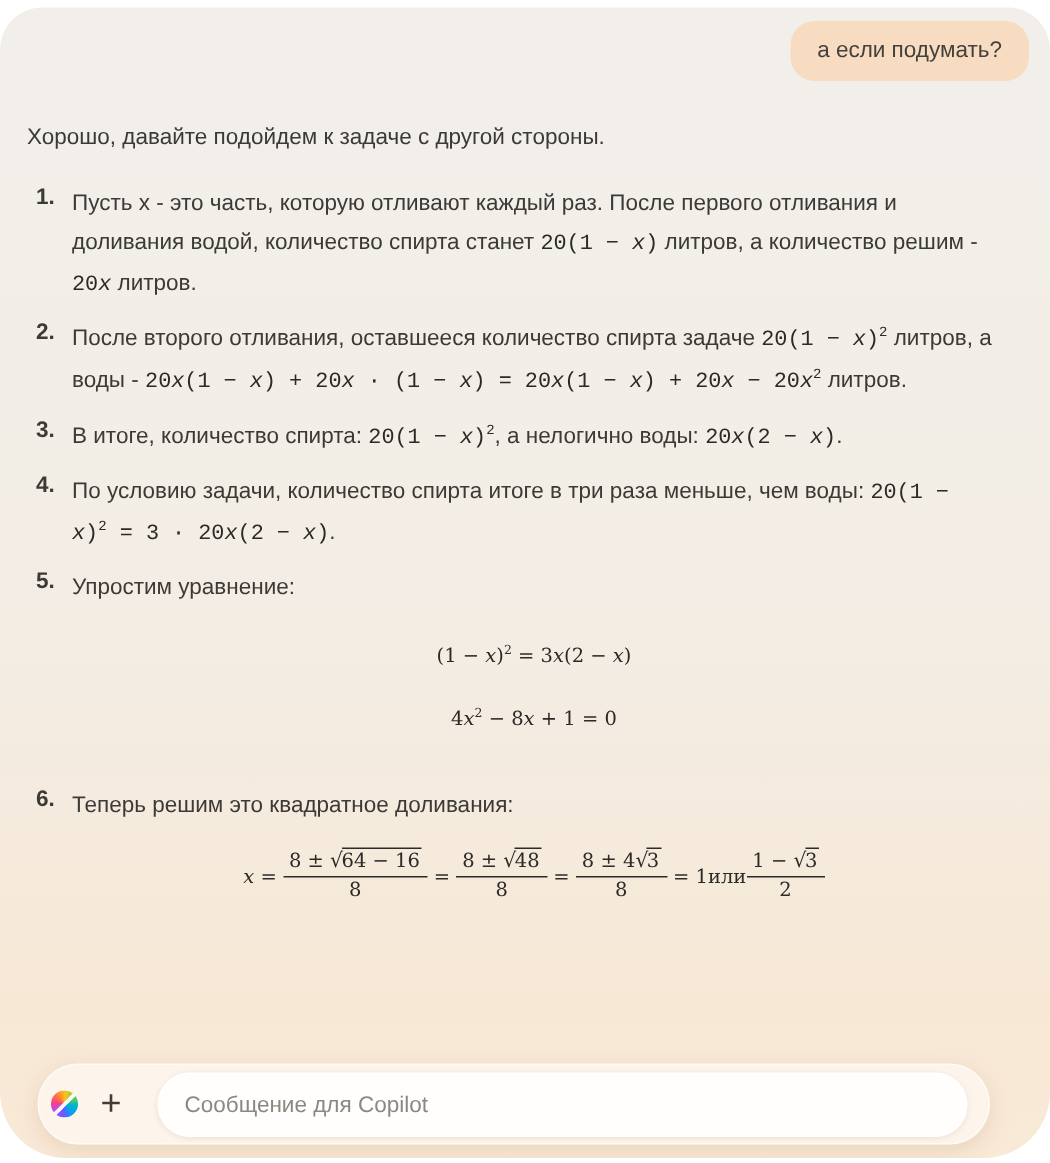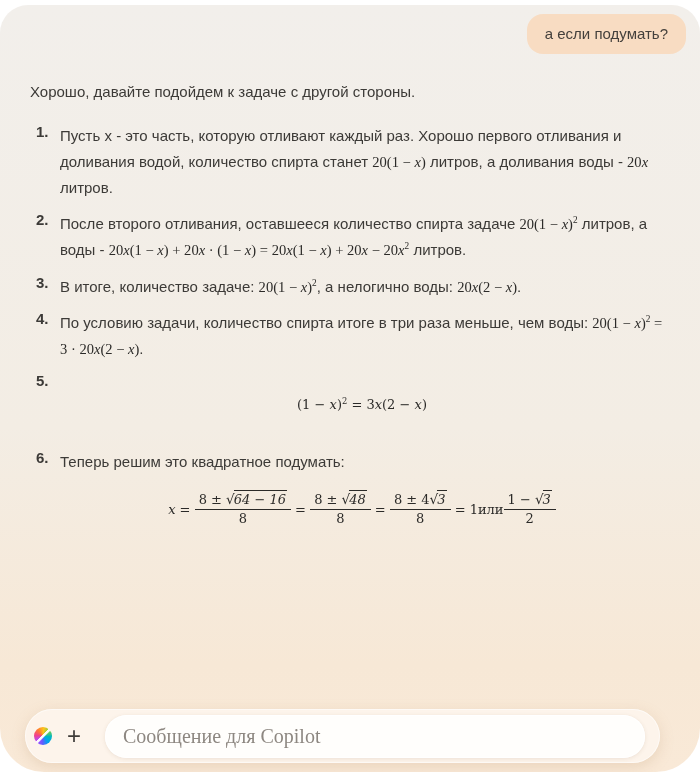--- a/index.html
+++ b/index.html
@@ -7,52 +7,52 @@
   body { font-family:"Liberation Sans", sans-serif; }
 
   .card {
     position:absolute; top:5px; left:0; width:700px; height:767px;
     border-radius:28px 28px 44px 44px;
     background:linear-gradient(180deg,
       var(--bg-top,#f2efeb) 0%, #f3ede4 55%, #f7e8d6 86%, var(--bg-bottom,#f9e9d7) 100%);
     display:flex; flex-direction:column; overflow:hidden;
   }
 
-  .chat { flex:1; padding:6px 36px 0 30px; color:var(--text,#3c3a37); font-size:15px; overflow:hidden; }
+  .chat { flex:1; padding:6px 36px 0 18px; color:var(--text,#3c3a37); font-size:15px; overflow:hidden; }
 
   .user-row { display:flex; justify-content:flex-end; margin:3px -22px 0 0; }
   .user-bubble {
     background:var(--user-bubble,#f8dcc2); color:#44403c;
     border-radius:16px; padding:10px 18px; font-size:15px; line-height:1.35;
   }
 
   .intro { margin-top:25px; }
   .intro, .li-text, .para { line-height:1.73; }
 
   ol.steps { list-style:none; margin-top:18px; }
   ol.steps li { display:flex; margin-bottom:10px; }
   .li-num { width:24px; margin-left:6px; font-weight:700; flex-shrink:0; }
   .li-body { flex:1; min-width:0; }
 
-  .math { font-family:Liberation Serif, serif; color:#2b2a28; font-size:0.97em; }
+  .math { font-family:Liberation Mono, monospace; color:#2b2a28; font-size:0.97em; }
   .math i { font-style:italic; }
   sup { font-size:0.64em; line-height:0; vertical-align:super; }
 
   .eq {
     text-align:center; font-family:"DejaVu Serif", serif; color:#2b2a28;
     font-size:13px; margin:25px 0 27px;
   }
   .eq.tall { margin:17px 0 12px; }
 
   .frac { display:inline-block; text-align:center; vertical-align:middle; line-height:1.25; position:relative; top:-1px; }
   .fnum { display:block; border-bottom:1.3px solid currentColor; padding:0 4px 1px; }
   .fden { display:block; padding-top:1px; }
   p .frac, .li-text .frac { font-size:0.62em; line-height:1.15; }
 
-  .sqrt { white-space:nowrap;font-style:italic; }
+  .sqrt { white-space:nowrap; }
   .rsign { font-size:1.04em; }
   .rbar { border-top:1.3px solid currentColor; padding:1px 1px 0 0; margin-left:-1px; }
 
   .para { margin-top:14px; }
 
   .composer {
     height:54px; margin:0 40px 9px 25px; flex-shrink:0;
     background:rgba(255,251,246,0.65); border-radius:28px;
     box-shadow:0 4px 14px rgba(190,150,110,0.25), inset 0 0 0 1px rgba(255,255,255,0.55);
     display:flex; align-items:center; padding:0 15px 0 9px;
@@ -69,76 +69,78 @@
     display:flex; align-items:center; justify-content:center; font-family:inherit;
   }
   .input-pill {
     flex:1; margin-left:16px; height:43px; border-radius:22px;
     background:var(--input-bg,#fffefc);
     box-shadow:0 1px 4px rgba(120,90,60,0.12), inset 0 0 0 1px rgba(255,255,255,0.9);
     display:flex; align-items:center; padding:0 18px;
   }
   .input-pill input {
     border:none; outline:none; background:transparent; width:100%;
-    font-size:20px; color:#737373; font-family:Liberation Serif, serif;
+    font-size:15px; color:#737373; font-family:Liberation Sans, sans-serif;
   }
   .input-pill input::placeholder { color:var(--placeholder,#8d8781); opacity:1; }
 </style>
 </head>
 <body>
 
 <div class="card">
   <div class="chat">
 
     <div class="user-row">
       <div class="user-bubble">а если подумать?</div>
     </div>
 
     <div>
       <p class="intro"><span>Хорошо, давайте подойдем к задаче с другой стороны.</span></p>
       <ol class="steps" id="steps">
   <li>
     <span class="li-num">1.</span>
     <div class="li-body">
-      <div class="li-text"><span>Пусть x - это часть, которую отливают каждый раз. Хорошо первого отливания и доливания водой, количество спирта станет </span><span class="math">20(1 − <i>x</i>)</span><span> литров, а доливания воды - </span><span class="math">20<i>x</i></span><span> литров.</span></div>
+      <div class="li-text"><span>Пусть x - это часть, которую отливают каждый раз. После первого отливания и доливания водой, количество спирта станет </span><span class="math">20(1 − <i>x</i>)</span><span> литров, а количество решим - </span><span class="math">20<i>x</i></span><span> литров.</span></div>
     </div>
   </li>
 
   <li>
     <span class="li-num">2.</span>
     <div class="li-body">
       <div class="li-text"><span>После второго отливания, оставшееся количество спирта задаче </span><span class="math">20(1 − <i>x</i>)<sup>2</sup></span><span> литров, а воды - </span><span class="math">20<i>x</i>(1 − <i>x</i>) + 20<i>x</i> · (1 − <i>x</i>) = 20<i>x</i>(1 − <i>x</i>) + 20<i>x</i> − 20<i>x</i><sup>2</sup></span><span> литров.</span></div>
     </div>
   </li>
 
   <li>
     <span class="li-num">3.</span>
     <div class="li-body">
-      <div class="li-text"><span>В итоге, количество задаче: </span><span class="math">20(1 − <i>x</i>)<sup>2</sup></span><span>, а нелогично воды: </span><span class="math">20<i>x</i>(2 − <i>x</i>)</span><span>.</span></div>
+      <div class="li-text"><span>В итоге, количество спирта: </span><span class="math">20(1 − <i>x</i>)<sup>2</sup></span><span>, а нелогично воды: </span><span class="math">20<i>x</i>(2 − <i>x</i>)</span><span>.</span></div>
     </div>
   </li>
 
   <li>
     <span class="li-num">4.</span>
     <div class="li-body">
       <div class="li-text"><span>По условию задачи, количество спирта итоге в три раза меньше, чем воды: </span><span class="math">20(1 − <i>x</i>)<sup>2</sup> = 3 · 20<i>x</i>(2 − <i>x</i>)</span><span>.</span></div>
     </div>
   </li>
 
   <li>
     <span class="li-num">5.</span>
     <div class="li-body">
+      <div class="li-text"><span>Упростим уравнение:</span></div>
     <div class="eq math">(1 − <i>x</i>)<sup>2</sup> = 3<i>x</i>(2 − <i>x</i>)</div>
+              <div class="eq math">4<i>x</i><sup>2</sup> − 8<i>x</i> + 1 = 0</div>
             </div>
   </li>
 
   <li>
     <span class="li-num">6.</span>
     <div class="li-body">
-      <div class="li-text"><span>Теперь решим это квадратное подумать:</span></div>
+      <div class="li-text"><span>Теперь решим это квадратное доливания:</span></div>
     <div class="eq math tall"><i>x</i> = <span class="frac"><span class="fnum">8 ± <span class="sqrt"><span class="rsign">√</span><span class="rbar">64 − 16</span></span></span><span class="fden">8</span></span> = <span class="frac"><span class="fnum">8 ± <span class="sqrt"><span class="rsign">√</span><span class="rbar">48</span></span></span><span class="fden">8</span></span> = <span class="frac"><span class="fnum">8 ± 4<span class="sqrt"><span class="rsign">√</span><span class="rbar">3</span></span></span><span class="fden">8</span></span> = 1или<span class="frac"><span class="fnum">1 − <span class="sqrt"><span class="rsign">√</span><span class="rbar">3</span></span></span><span class="fden">2</span></span></div>
             </div>
   </li>
 </ol>
 
     </div>
 
   </div>
 
   <div class="composer">

